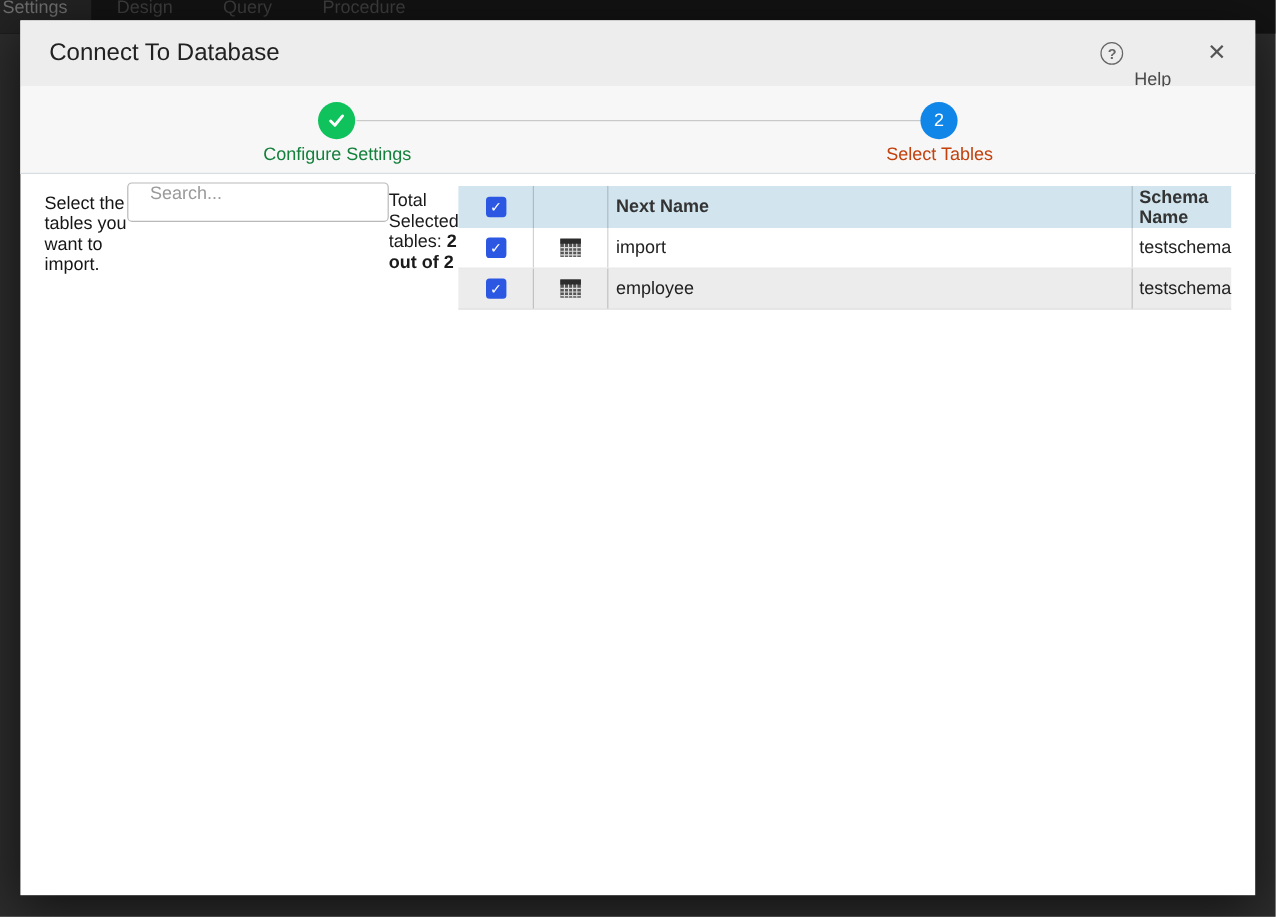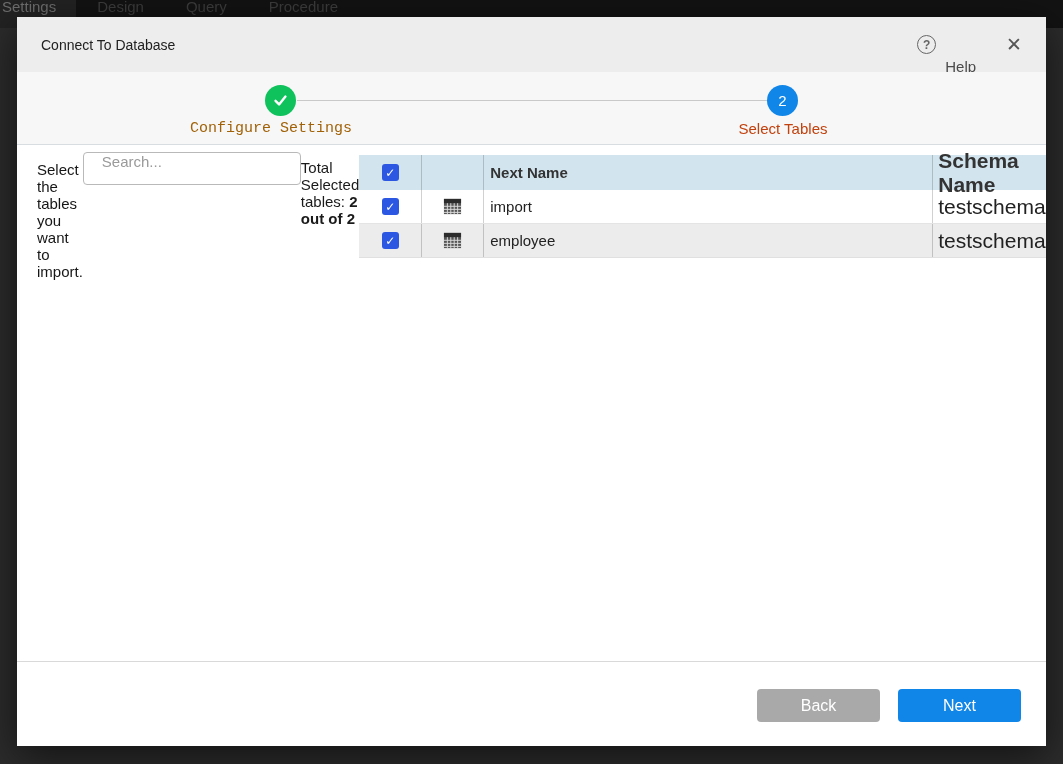--- a/index.html
+++ b/index.html
@@ -13,42 +13,42 @@
   .nav-item { padding:0 21px; font-size:15px; line-height:21px; margin-top:-4px;
               color:#3d3d3d; white-space:nowrap; }
   .nav-item.active { background:#232323; color:#6f6f6f; padding:0 20px 0 2px; }
 
   
   .modal { position:absolute; left:17px; top:17px; width:1029px; height:729px;
            background:#fff; box-shadow:0 10px 40px rgba(0,0,0,.6);
            display:flex; flex-direction:column; }
   .modal-header { height:55px; background:#ededed; display:flex; align-items:center;
                   padding:0 24px; flex-shrink:0; }
-  .modal-title { font-size:14px; color:#212121; flex:1; }
+  .modal-title { font-size:20px; color:#212121; flex:1; }
   .help-wrap { display:flex; align-items:center; gap:9px; margin-right:30px; cursor:pointer; }
   .help-icon { width:19px; height:19px; border:1.6px solid #666; border-radius:50%;
                color:#666; font-size:12px; font-weight:bold; display:flex;
                align-items:center; justify-content:center; }
   .help-icon::after { content:"?"; }
   .help-text { font-size:15px; color:#4a4a4a;margin-top:44px; }
   .close-icon { font-size:19px; color:#555; cursor:pointer; line-height:1; }
   .close-icon::after { content:"\2715"; }
 
   
   .stepper { position:relative; height:73px; background:#f7f7f7;
              border-bottom:1px solid #d8dde2; flex-shrink:0; }
   .step-line { position:absolute; top:28px; left:280px; width:470px; height:1px;
                background:#c9c9c9; }
   .step-circle { position:absolute; top:13px; width:31px; height:31px; border-radius:50%;
                  display:flex; align-items:center; justify-content:center; }
   .step1-circle { left:248px; background:#0fc25c; }
   .step2-circle { left:750px; background:#1086e8; color:#fff; font-size:15px; }
   .step-label { position:absolute; top:48px; transform:translateX(-50%);
                 font-size:15px; white-space:nowrap; }
-  .step1-label { left:254px; color:#a16207;font-family:Liberation Mono, monospace; }
+  .step1-label { left:264px; color:#15803d; }
   .step2-label { left:766px; color:#c2410c; }
 
   
   .content { flex:1; padding:0 20px; display:flex; flex-direction:row; }
   .instruction { margin-top:16px; font-size:15px; color:#161616; }
   .toolbar { display:flex; justify-content:space-between; align-items:flex-start;
              margin-top:7px; }
   .search-box { width:218px; height:33px; border:1px solid #b9b9b9; border-radius:4px;
                 display:flex; align-items:flex-start; padding:0 10px; gap:8px; background:#fff; }
   .search-box input { border:none; outline:none; flex:1; font-size:15px; color:#333;
@@ -63,21 +63,21 @@
   .thead { height:35px; background:#d2e5ef; font-weight:bold; color:#333; }
   .tbody-row { height:34px; color:#222; }
   .row-odd  { background:#fff; border-bottom:1px solid #e4e4e4; }
   .row-even { background:#ececec; border-bottom:1px solid #e0e0e0; }
   .col-check { width:62px; display:flex; align-items:center; justify-content:center; }
   .col-icon  { width:62px; border-left:1px solid rgba(0,0,0,.18);
                display:flex; align-items:center; justify-content:center; }
   .col-name  { width:437px; border-left:1px solid rgba(0,0,0,.18);
                display:flex; align-items:center; padding-left:6px; font-size:15px; }
   .col-schema{ flex:1; border-left:1px solid rgba(0,0,0,.18);
-               display:flex; align-items:center; padding-left:5px; font-size:21px;margin-left:12px; }
+               display:flex; align-items:center; padding-left:5px; font-size:15px; }
 
   .checkbox { width:17px; height:17px; background:#2b57e3; border-radius:3px;
               display:flex; align-items:center; justify-content:center; cursor:pointer; }
   .checkbox::after { content:"\2713"; color:#fff; font-size:12px; font-weight:bold; }
 
   
   .footer { border-top:1px solid #d9d9d9; height:85px; flex-shrink:0;
             display:flex; justify-content:flex-end; align-items:flex-start;
             gap:18px; padding:27px 25px 0 0; }
   .btn { width:123px; height:33px; border:none; border-radius:4px; color:#fff;
@@ -189,18 +189,14 @@
               <line x1="15.4" y1="6.5" x2="15.4" y2="18"></line>
             </g>
           </svg>
         </div>
         <div class="col-name">employee</div>
         <div class="col-schema">testschema</div>
       </div>
     </div>
   </div>
 
-  <div class="footer">
-    <button class="btn btn-back">Back</button>
-    <button class="btn btn-next">Next</button>
-  </div>
 
 </div>
 
 </body></html>

